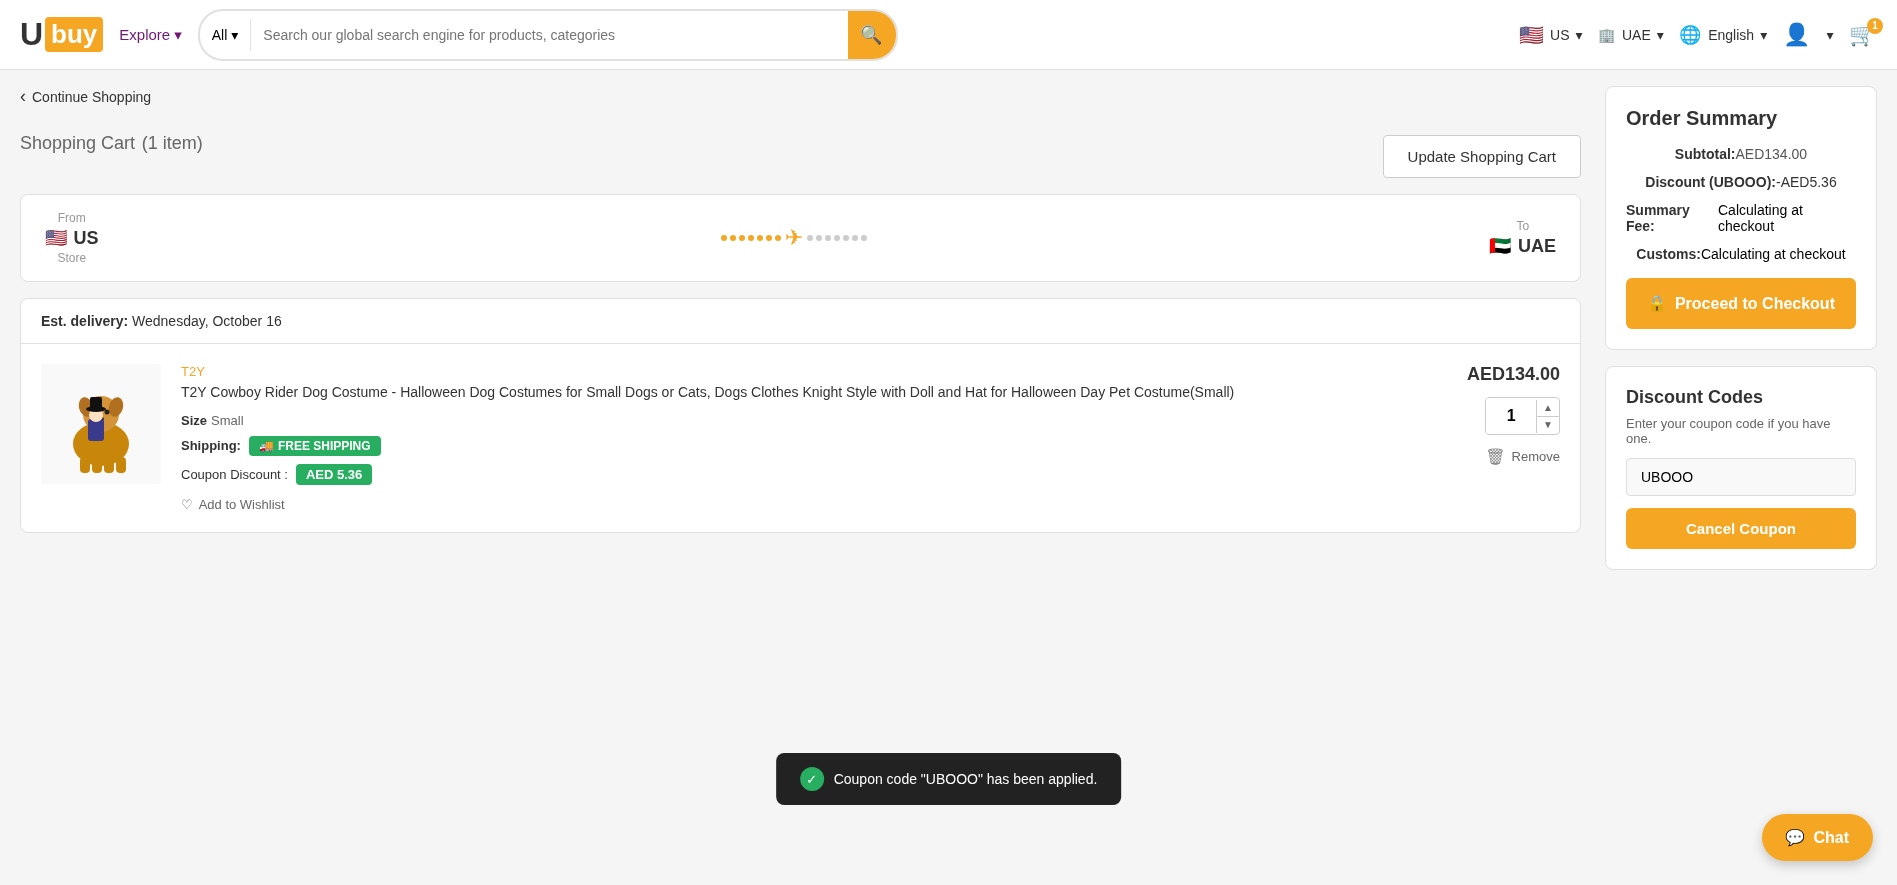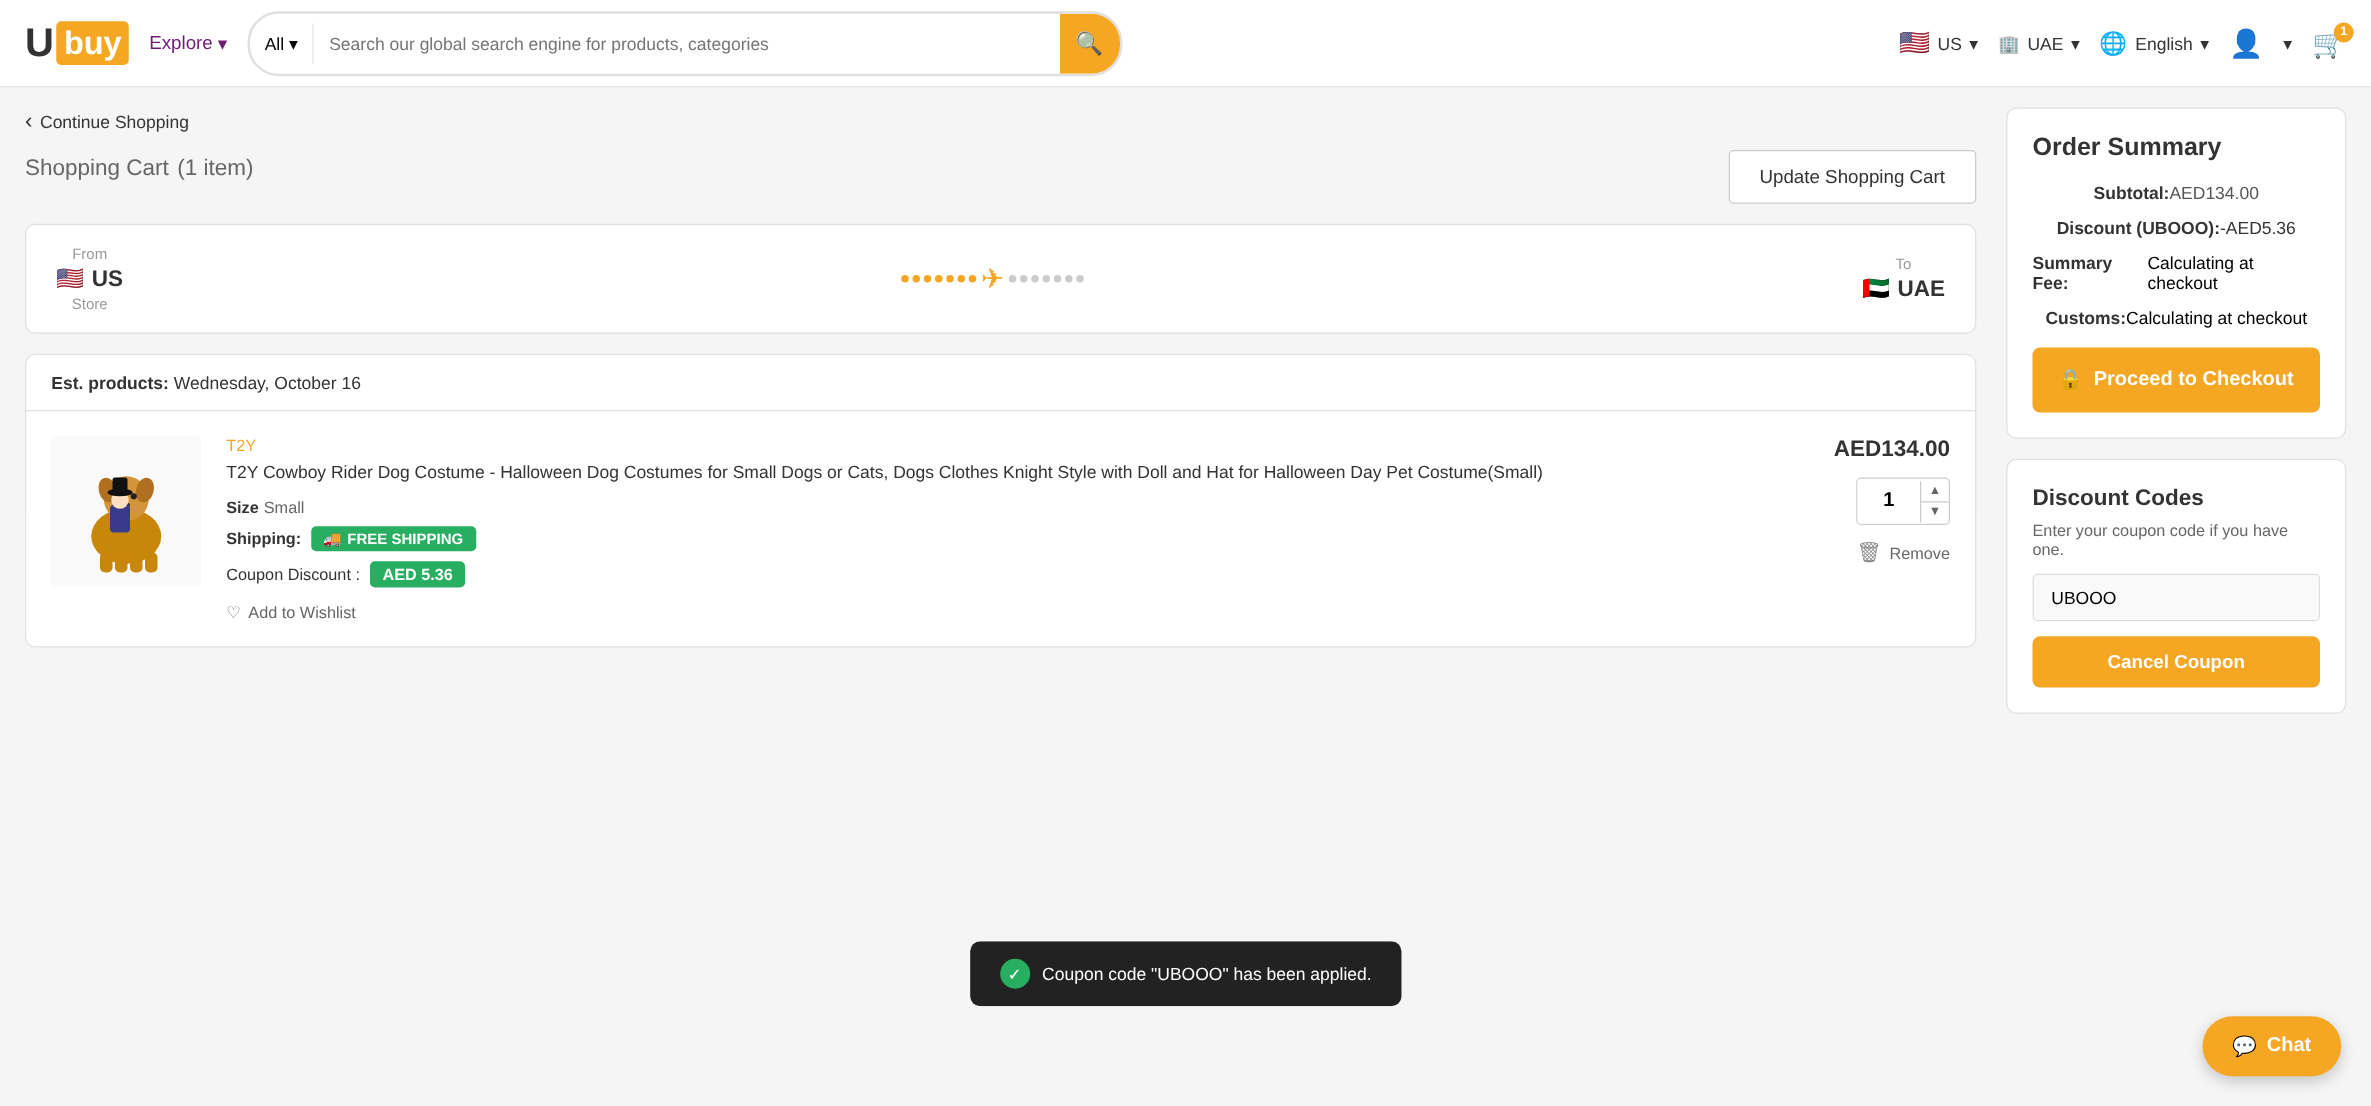--- a/index.html
+++ b/index.html
@@ -167,21 +167,21 @@
     }
     .cart-title span {
       font-weight: normal;
       color: #666;
       font-size: 18px;
     }
 
     
     .update-cart-btn {
       float: right;
-      margin-top: 0;
+      margin-top: 16px;
       background: #fff;
       border: 1px solid #ccc;
       padding: 12px 24px;
       font-size: 15px;
       cursor: pointer;
       border-radius: 4px;
       color: #333;
     }
 
     
@@ -640,21 +640,21 @@
         <span class="route-label">To</span>
         <div class="route-country">
           <span>🇦🇪</span>
           <span>UAE</span>
         </div>
       </div>
     </div>
 
     <div class="cart-items-area">
       <div class="delivery-info">
-        <strong>Est. products:</strong>
+        <strong>Est. delivery:</strong>
         <span>Wednesday, October 16</span>
       </div>
 
       <div class="cart-item">
 
         <div class="item-image">
           <svg width="110" height="110" viewBox="0 0 110 110">
 
             <ellipse cx="55" cy="75" rx="28" ry="22" fill="#c8860a"></ellipse>
 

